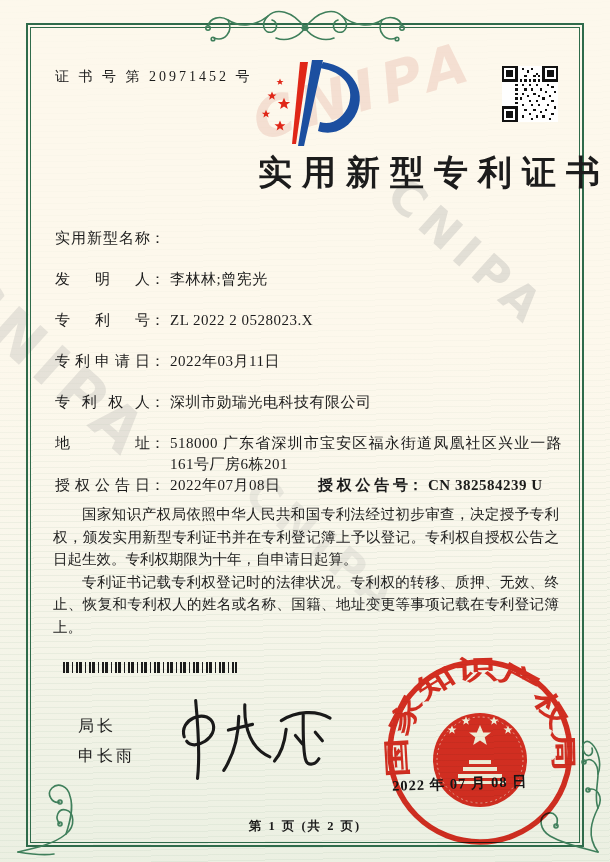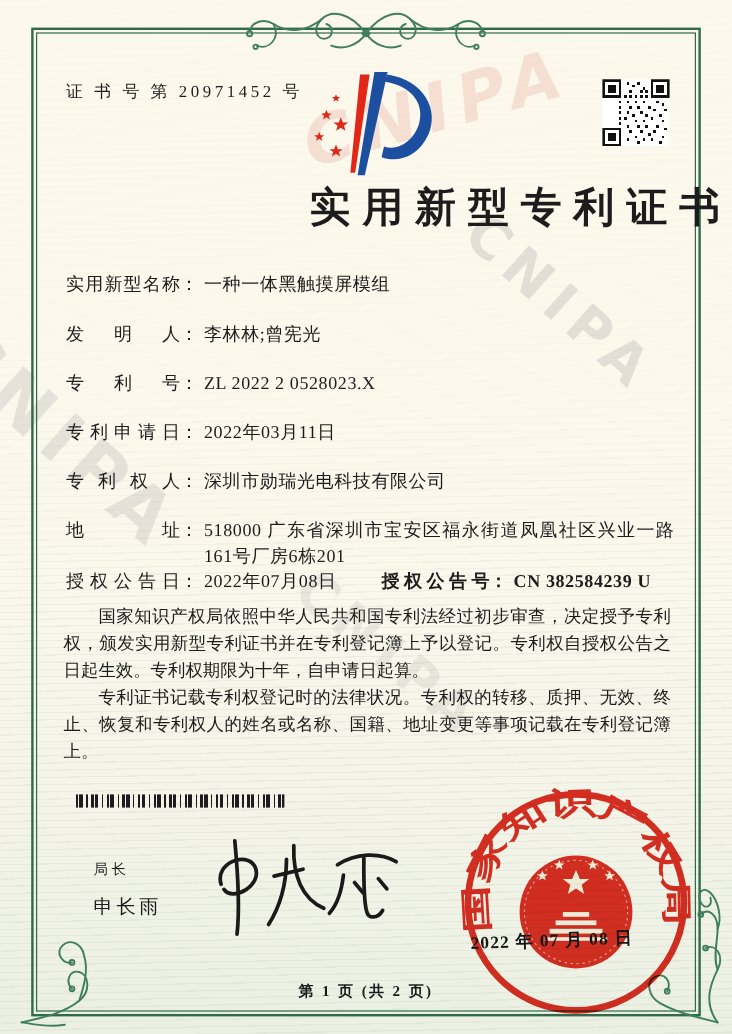--- a/index.html
+++ b/index.html
@@ -60,21 +60,21 @@
   .body-text { position:absolute; top:503px; left:53px; width:506px; z-index:4;
     font-size:14.5px; line-height:22.5px; text-align:justify; }
   .body-text p { margin:0; text-indent:2em; }
   
   .barcode { position:absolute; left:63px; top:662px; width:174px; height:11px; z-index:4;
     background:repeating-linear-gradient(90deg,
       #1c1c1c 0 2px, transparent 2px 3px, #1c1c1c 3px 6px,
       transparent 6px 9px, #1c1c1c 9px 10px, transparent 10px 13px); }
   
   .sig-title { position:absolute; left:78px; top:716px; z-index:4;
-    font-size:12px; letter-spacing:3px; }
+    font-size:16px; letter-spacing:3px; }
   .sig-name { position:absolute; left:78px; top:746px; z-index:4;
     font-size:16px; letter-spacing:3px; }
   .sig-svg { position:absolute; left:162px; top:690px; z-index:4;
     transform:rotate(-3deg); }
   
   .seal { position:absolute; left:383px; top:655px; width:194px; height:194px;
     z-index:5; opacity:0.95; mix-blend-mode:multiply; }
   .seal-date { position:absolute; left:392px; top:774px; width:160px; z-index:6;
     font-size:14.5px; font-weight:bold; letter-spacing:1px; color:#151515;
     transform:rotate(-2deg); }
@@ -173,21 +173,20 @@
     </g>
   </svg>
 
   <div class="title">实用新型专利证书</div>
 
   <div class="fields">
 
     <div class="frow">
       <span class="flabel">实用新型名称</span>
         <span class="fcolon">：</span>
-        <span class="fvalue">一种一体黑触摸屏模组</span>
     </div>
 
     <div class="frow">
       <span class="flabel">发明人</span>
         <span class="fcolon">：</span>
         <span class="fvalue">李林林;曾宪光</span>
     </div>
 
     <div class="frow">
       <span class="flabel">专利号</span>

